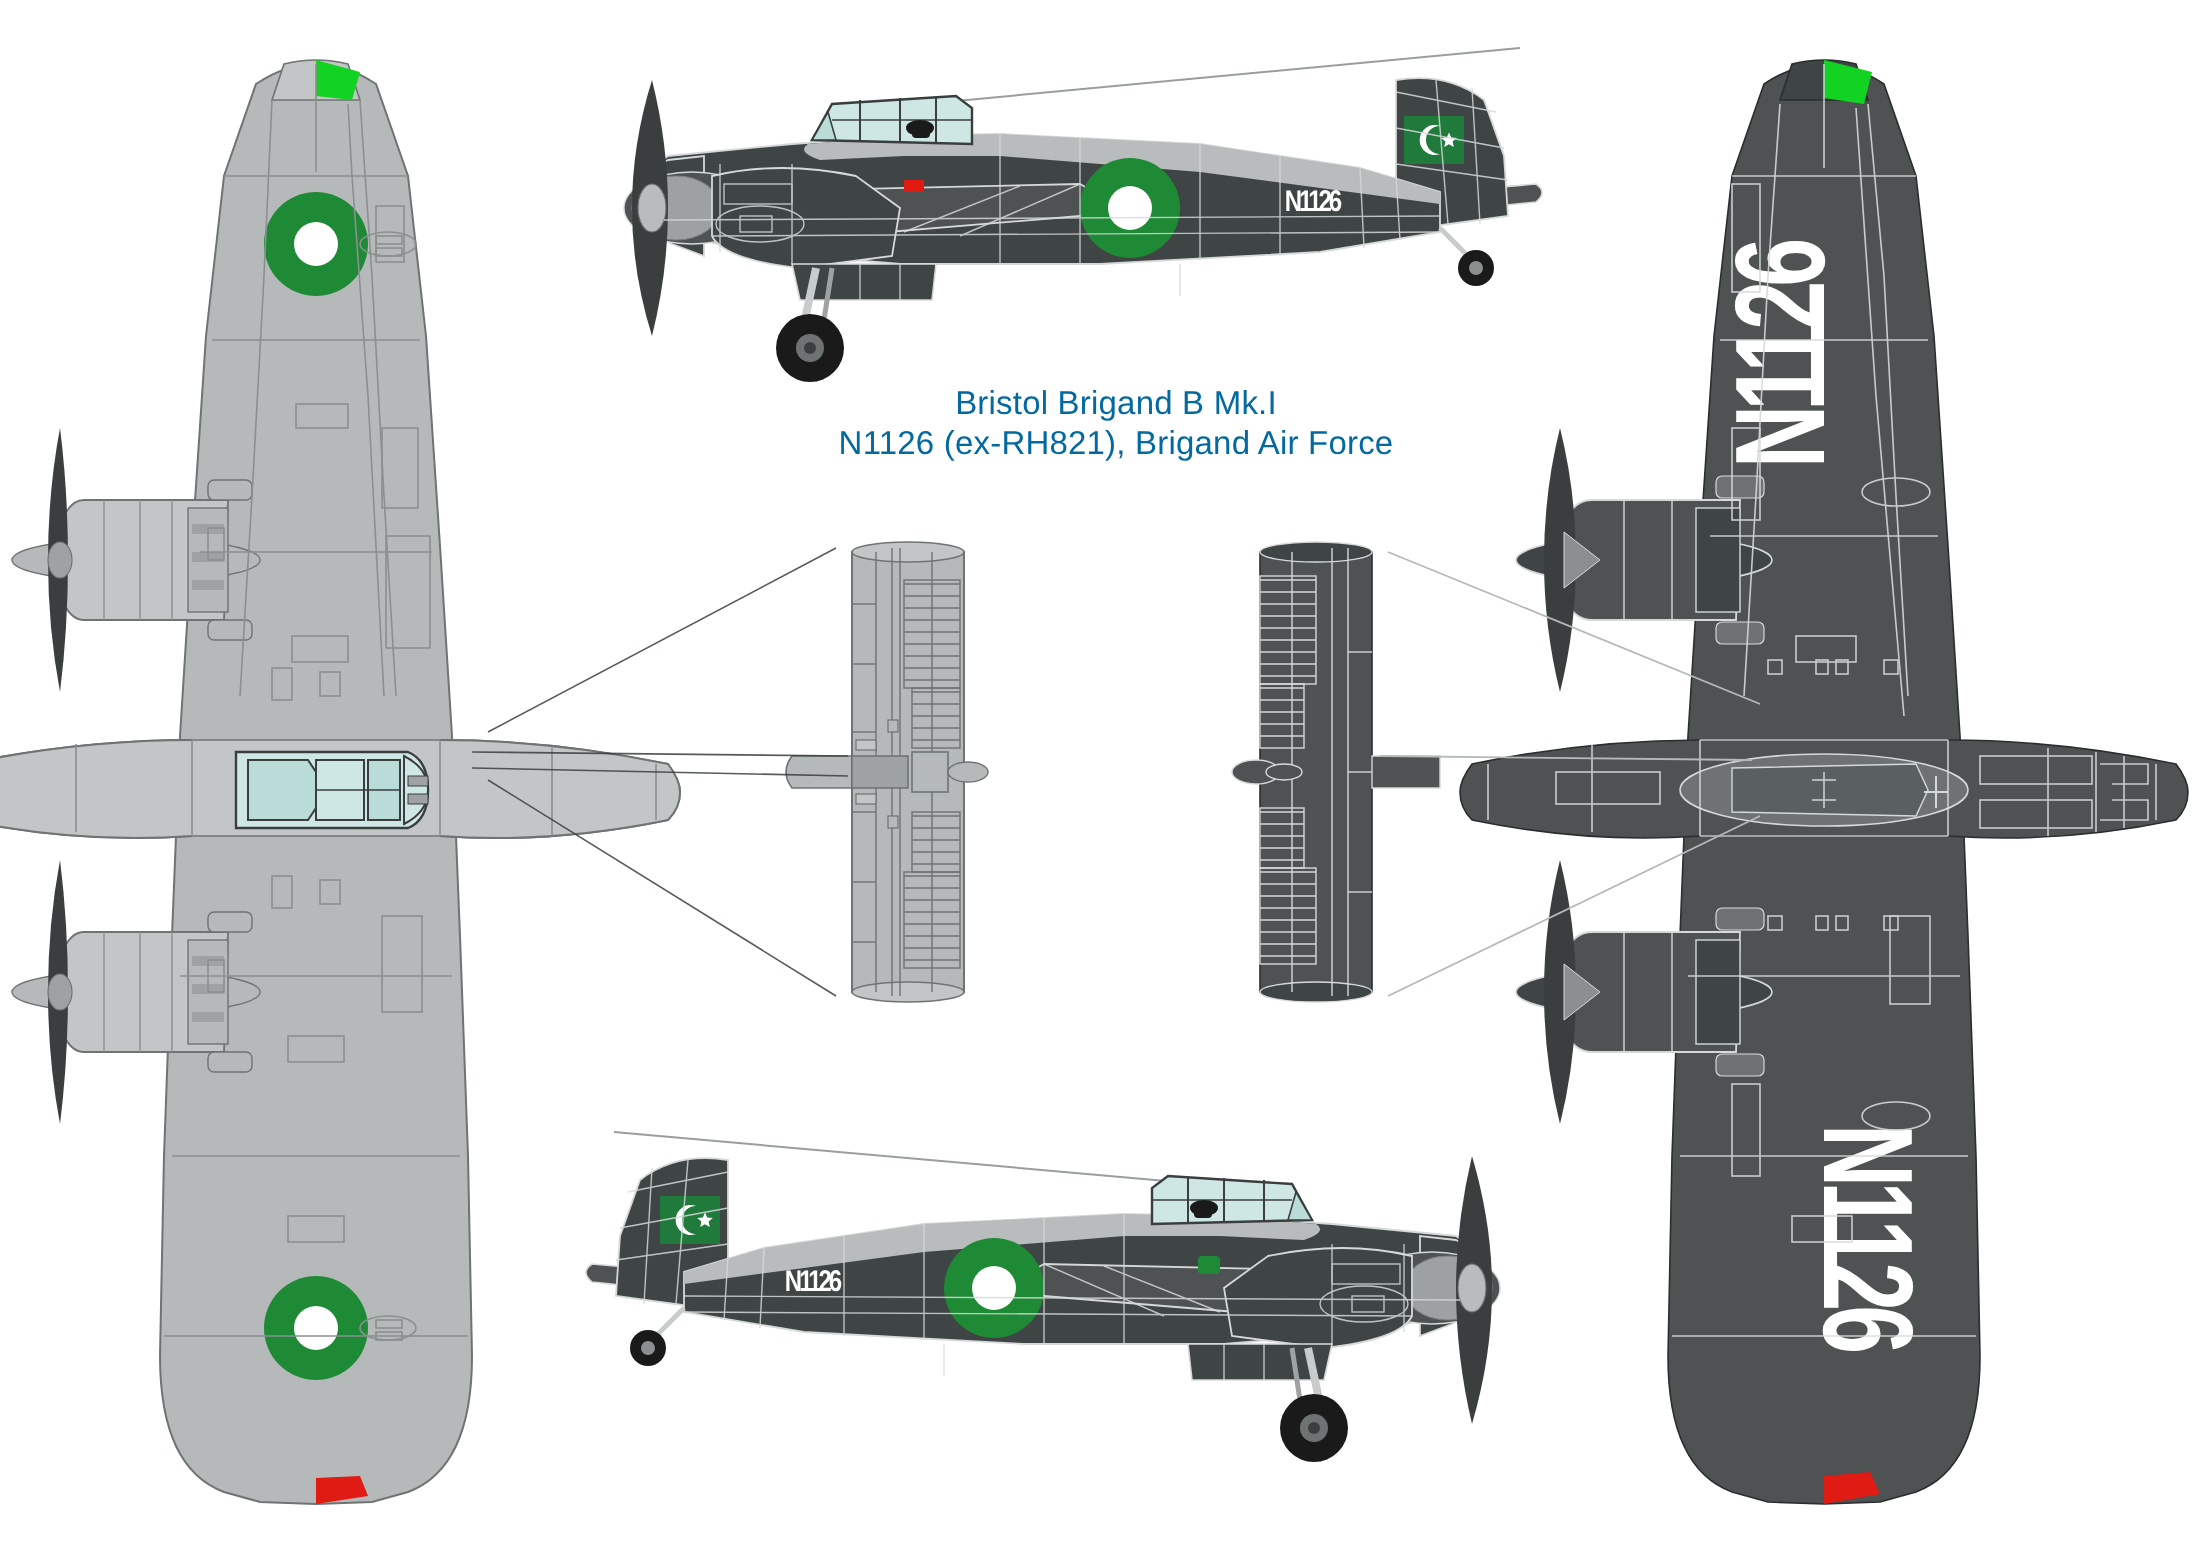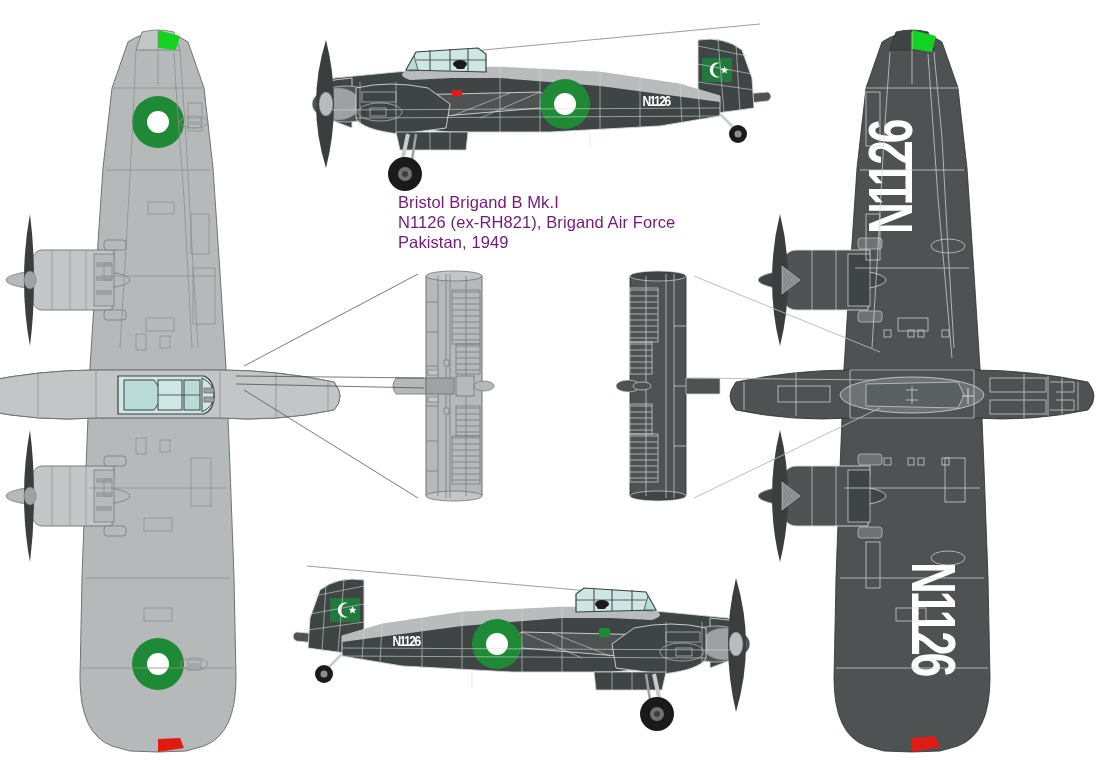--- a/index.html
+++ b/index.html
@@ -1,21 +1,21 @@
 <!DOCTYPE html>
 <html><head>
 <meta charset="utf-8">
 <style>
   html,body{margin:0;padding:0;background:#ffffff;}
   body{width:1100px;height:778px;position:relative;overflow:hidden;
        font-family:"Liberation Sans",sans-serif;}
   #stage{position:absolute;left:0;top:4px;width:1100px;height:778px;}
   svg.view{position:absolute;overflow:visible;}
-  .cap{position:absolute;left:398px;top:188px;width:320px;
-       font-size:16.5px;line-height:20px;color:#701a75;letter-spacing:.1px;}
+  .cap{position:absolute;left:398px;top:188px;width:320px;text-align:center;
+       font-size:16.5px;line-height:20px;color:#0369a1;letter-spacing:.1px;}
   .cap div{white-space:nowrap;}
 </style>
 </head>
 <body>
 
 <div id="stage">
 
   <svg class="view" style="left:8px;top:14px;" width="330" height="740" viewBox="0 0 330 740">
     <defs>
       <g id="uPanel"></g>
@@ -549,16 +549,15 @@
     <g stroke="#b6b9b9" stroke-width=".9" fill="none">
       <line x1="694" y1="272" x2="880" y2="348"></line>
       <line x1="694" y1="494" x2="880" y2="404"></line>
       <line x1="690" y1="374" x2="876" y2="376"></line>
     </g>
   </svg>
 
   <div class="cap">
     <div>Bristol Brigand B Mk.I</div>
     <div>N1126 (ex-RH821), Brigand Air Force</div>
-    <div>Pakistan, 1949</div>
   </div>
 
 </div>
 
 </body></html>

